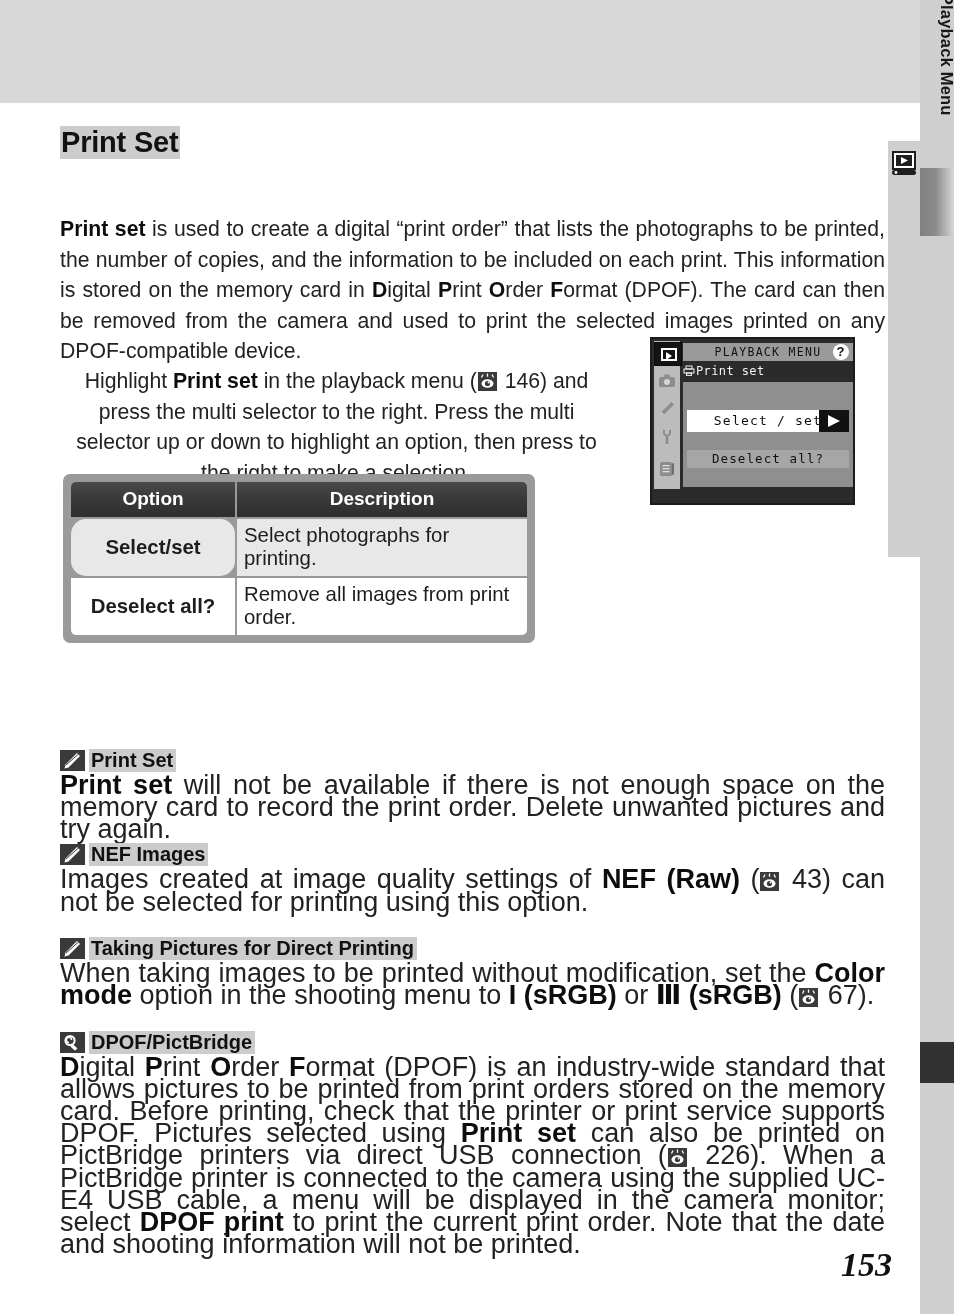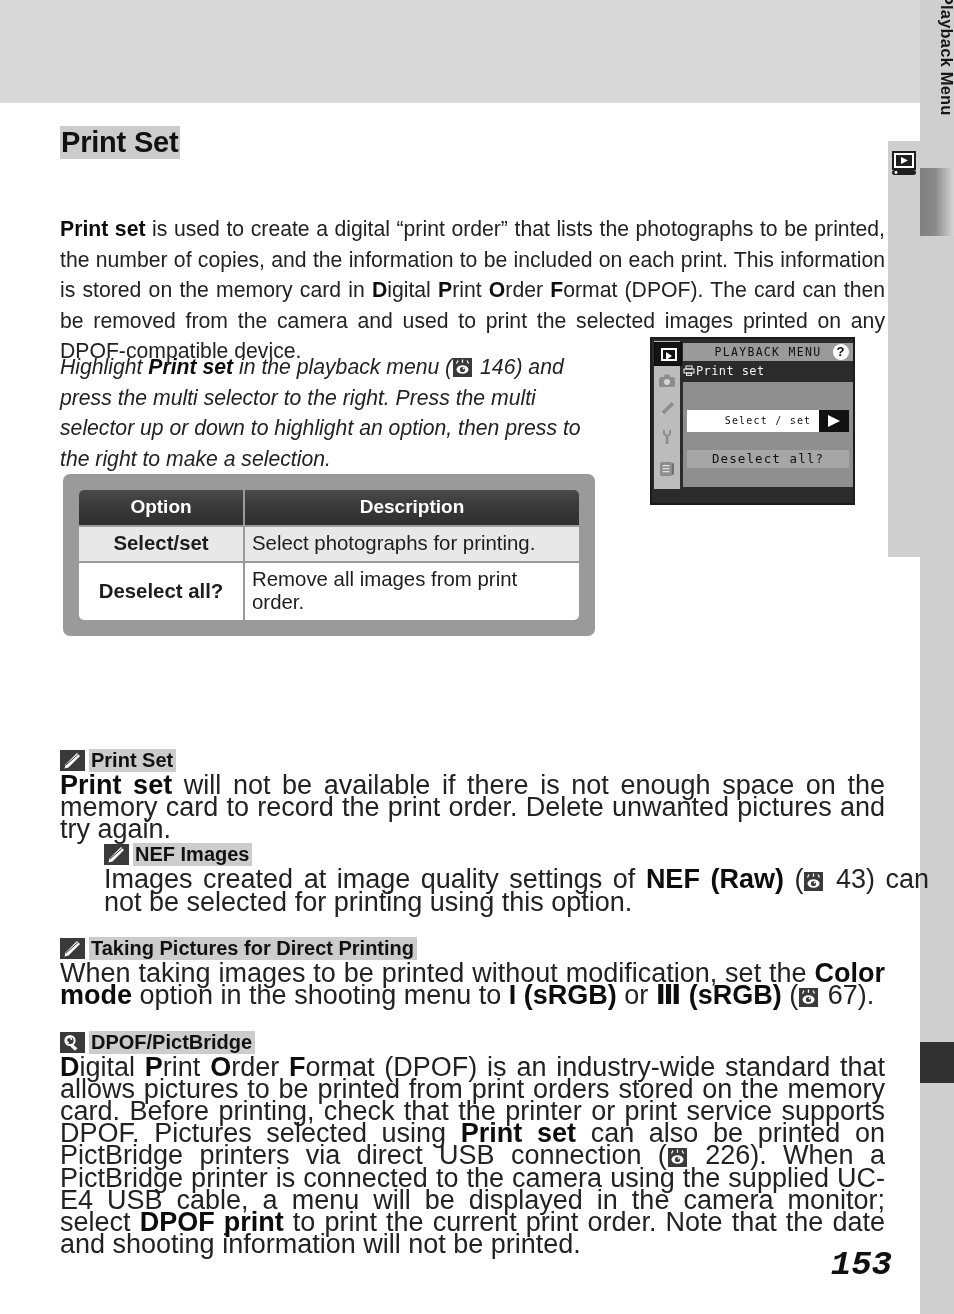--- a/index.html
+++ b/index.html
@@ -47,21 +47,21 @@
   }
   h1.title span.hl{background:#cccccc;padding:0 2px 1px 1px;}
 
   .para{
     position:absolute;font-size:21.2px;line-height:30.5px;
     color:#222;text-align:justify;
   }
   .para b{font-weight:bold;color:#0d0d0d;}
   .p-intro{left:60px;top:166px;width:825px;margin-top:48px;}
   .p-intro{text-align:justify;text-justify:inter-word;}
-  .p-steps{left:60px;top:331px;width:553px;text-align:left;font-style:italic;}
+  .p-steps{left:60px;top:345px;width:553px;text-align:center;}
 
   
   .refico{
     display:inline-block;width:19px;height:19px;vertical-align:-3px;
     background:#3a3a3a;position:relative;margin:0 2px 0 1px;
   }
   .refico svg{position:absolute;left:0;top:0;}
 
   
   .lcd{
@@ -101,72 +101,72 @@
   }
   .lcd-sub .pico{
     display:inline-block;width:12px;height:11px;vertical-align:-1px;margin-right:1px;
   }
   .lcd-body{
     position:absolute;left:31px;top:43px;width:170px;height:105px;background:#8f8f8f;
   }
   .lcd-row-sel{
     position:absolute;left:4px;top:28px;width:162px;height:22px;background:#fff;
     color:#111;font-family:"DejaVu Sans Mono","Liberation Mono",monospace;
-    font-size:10px;letter-spacing:1.2px;text-align:center;line-height:22px;
+    font-size:13px;letter-spacing:1.2px;text-align:center;line-height:22px;
   }
   .lcd-row-sel .arw{
     position:absolute;right:0;top:0;width:30px;height:22px;background:#111;
   }
   .lcd-row-sel .arw:after{
     content:"";position:absolute;left:9px;top:5px;
     border-left:12px solid #fff;border-top:6px solid transparent;border-bottom:6px solid transparent;
   }
   .lcd-row-des{
     position:absolute;left:4px;top:68px;width:162px;height:18px;background:#a6a6a6;
     color:#111;font-family:"DejaVu Sans Mono","Liberation Mono",monospace;
     font-size:12.5px;letter-spacing:1.1px;text-align:center;line-height:18px;
   }
 
   
   .tbl-wrap{
-    position:absolute;left:63px;top:474px;width:532px;
-    background:#9a9a9a;border-radius:7px;padding:14px;box-sizing:border-box;
+    position:absolute;left:63px;top:474px;width:472px;
+    background:#9a9a9a;border-radius:7px;padding:6px;box-sizing:border-box;
   }
   table.opt{border-collapse:separate;border-spacing:2px;width:100%;}
   table.opt th{
     background:linear-gradient(to bottom,#4a4a4a 0%,#3a3a3a 45%,#2e2e2e 100%);
     color:#fff;font-size:19px;font-weight:bold;padding:6px 4px 7px;text-align:center;
   }
   table.opt th:first-child{border-radius:5px 0 0 0;}
   table.opt th:last-child{border-radius:0 5px 0 0;margin-left:48px;}
   table.opt td{font-size:20.4px;padding:5px 7px 6px;background:#fff;color:#1d1d1d;}
   table.opt tr.r1 td{background:#e8e8e8;}
-  table.opt td.opt-c{font-weight:bold;text-align:center;width:150px;white-space:nowrap;}
+  table.opt td.opt-c{font-weight:bold;text-align:center;width:150px;white-space:nowrap;border-radius:15px;}
   table.opt tr:last-child td:first-child{border-radius:0 0 0 5px;}
   table.opt tr:last-child td:last-child{border-radius:0 0 5px 0;margin-top:16px;}
 
   
   .note{position:absolute;left:60px;width:825px;}
   .note-h{font-size:20px;font-weight:bold;color:#111;margin:0 0 2px 0;line-height:24px;white-space:nowrap;}
   .note-h .nico{
     display:inline-block;width:25px;height:21px;background:#3a3a3a;vertical-align:-4px;
     margin-right:4px;position:relative;
   }
   .note-h .nlabel{background:#cccccc;padding:0 3px 1px 2px;}
   .note-b{font-size:27px;line-height:22px;color:#222;text-align:justify;margin:0;}
   .note-b b{font-weight:bold;color:#0d0d0d;}
   .n1{top:748px;}
-  .n2{top:842px;margin-left:44px;}
+  .n2{top:842px;}
   .n3{top:936px;}
   .n4{top:1030px;}
 
   .pageno{
     position:absolute;right:62px;top:1246px;
     font-size:34px;font-weight:bold;font-style:italic;color:#111;
-    font-family:Liberation Mono, monospace;
+    font-family:Liberation Serif, serif;
   }
 </style>
 </head>
 <body>
 
 <div class="page">
 
   <div class="top-band"></div>
 
   <div class="side-strip"></div>

